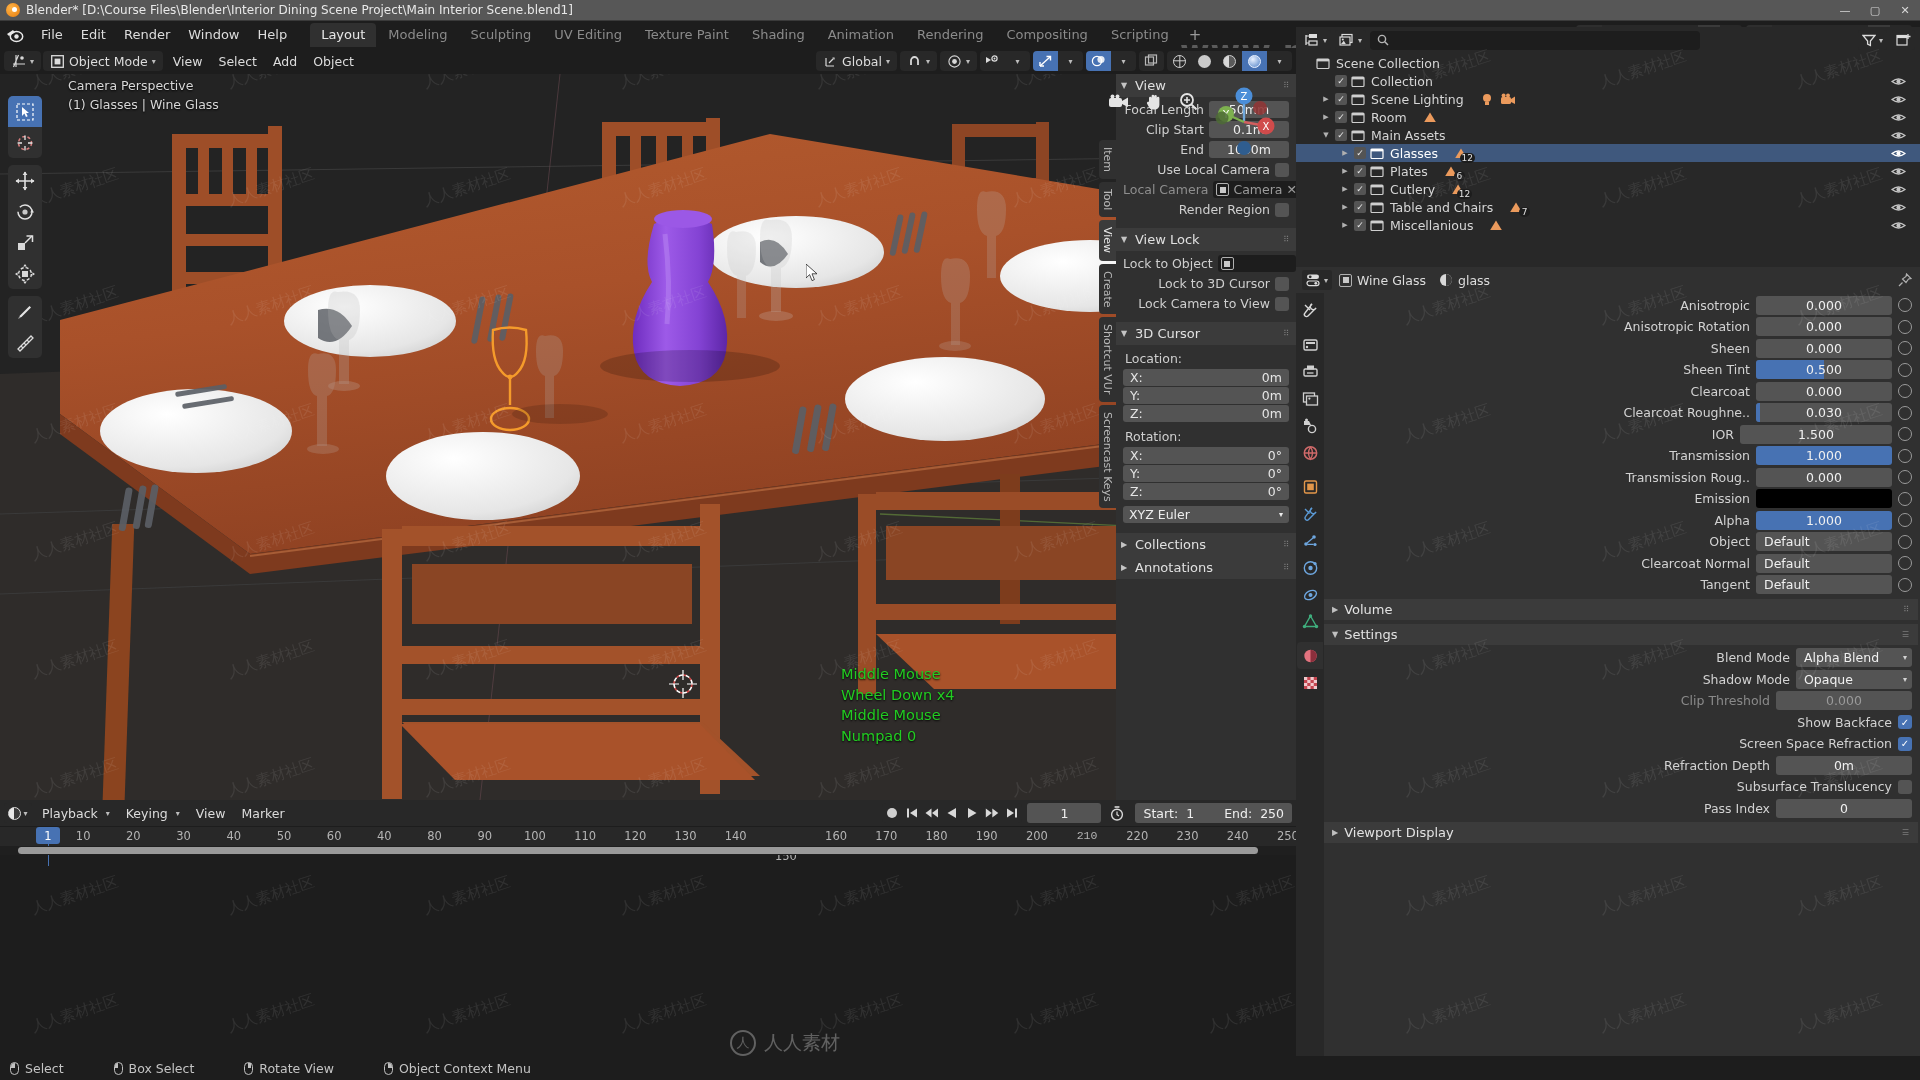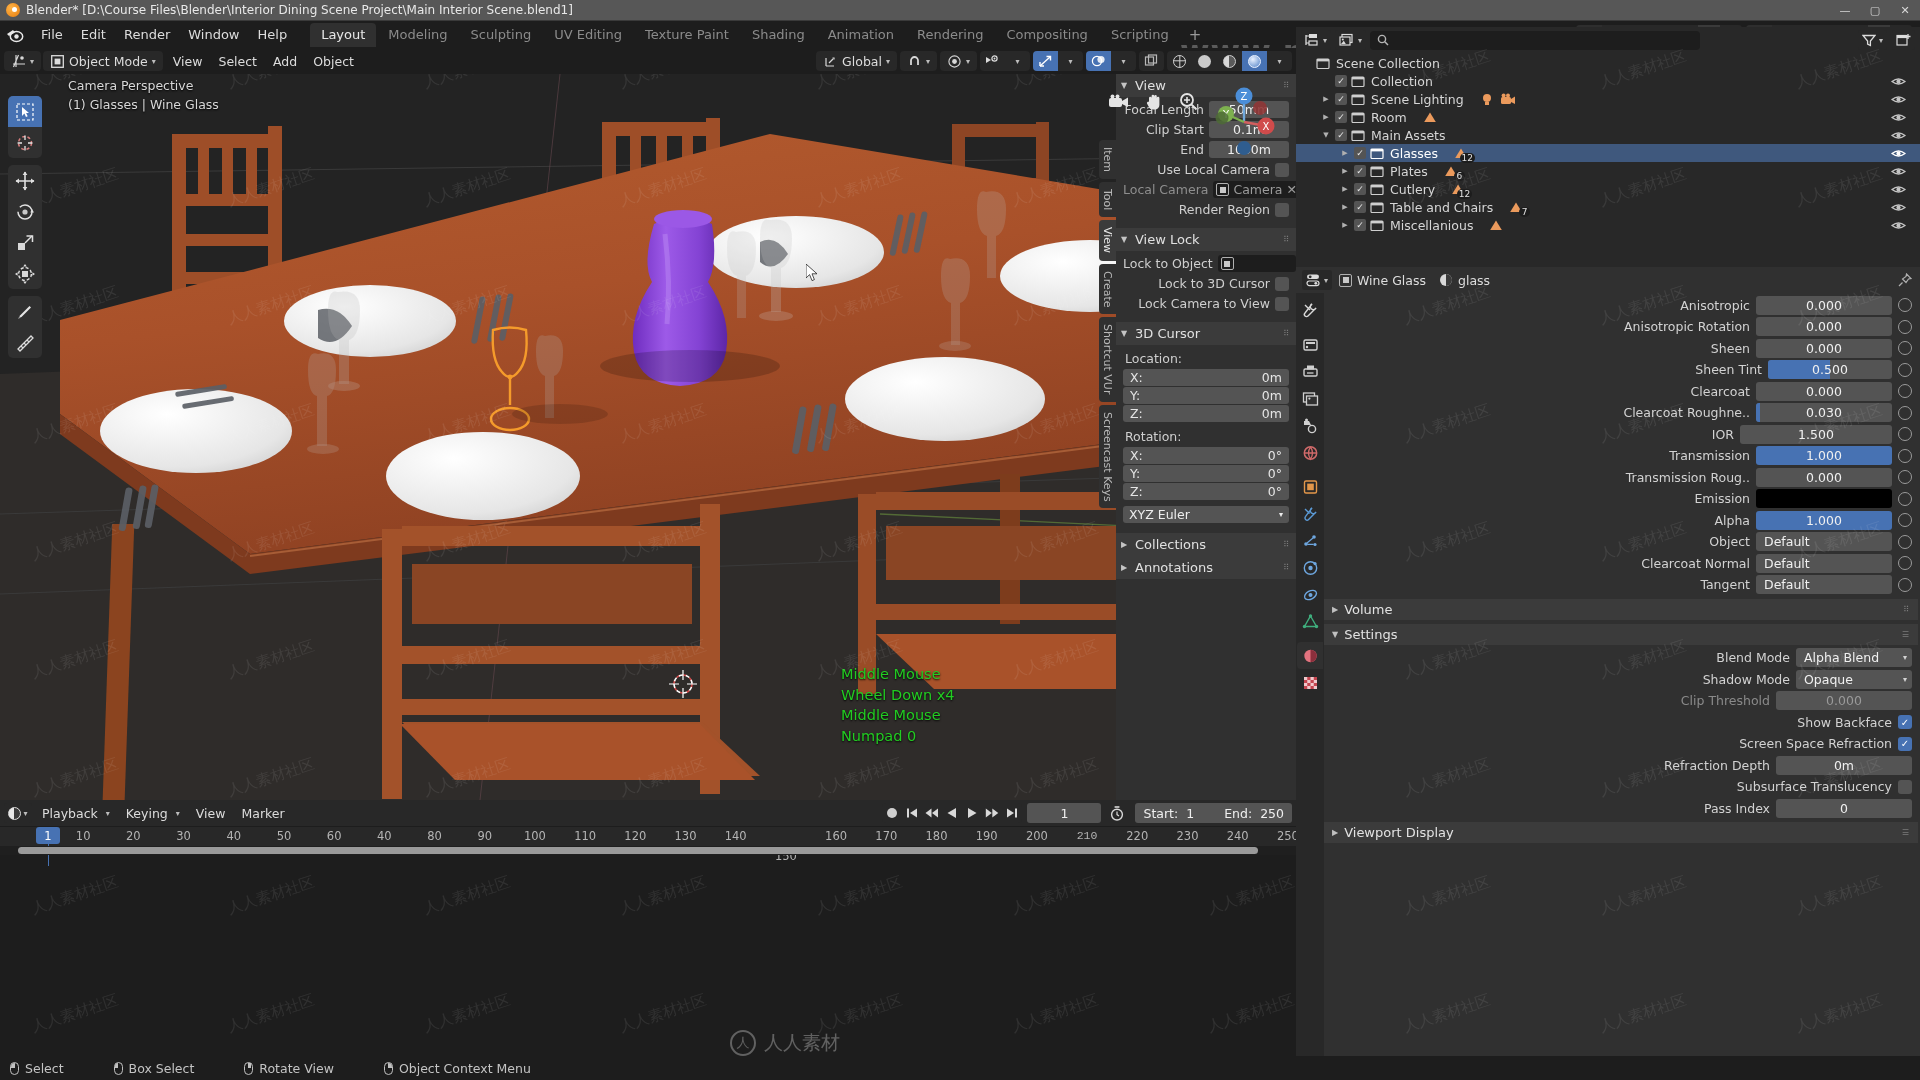--- a/index.html
+++ b/index.html
@@ -1434,21 +1434,21 @@
           </div>
           <div class="prow">
             <span class="plabel">Sheen</span>
             <span class="pval" style="width: 136px;">
               <span class="txt">0.000</span>
             </span>
             <span class="pdot"></span>
           </div>
           <div class="prow">
             <span class="plabel">Sheen Tint</span>
-            <span class="pval" style="width: 124px; align-items: center;">
+            <span class="pval" style="width: 136px; align-items: center;">
               <span class="fill" style="width: 50%;"></span>
               <span class="txt">0.500</span>
             </span>
             <span class="pdot"></span>
           </div>
           <div class="prow">
             <span class="plabel">Clearcoat</span>
             <span class="pval" style="width: 136px;">
               <span class="txt">0.000</span>
             </span>

